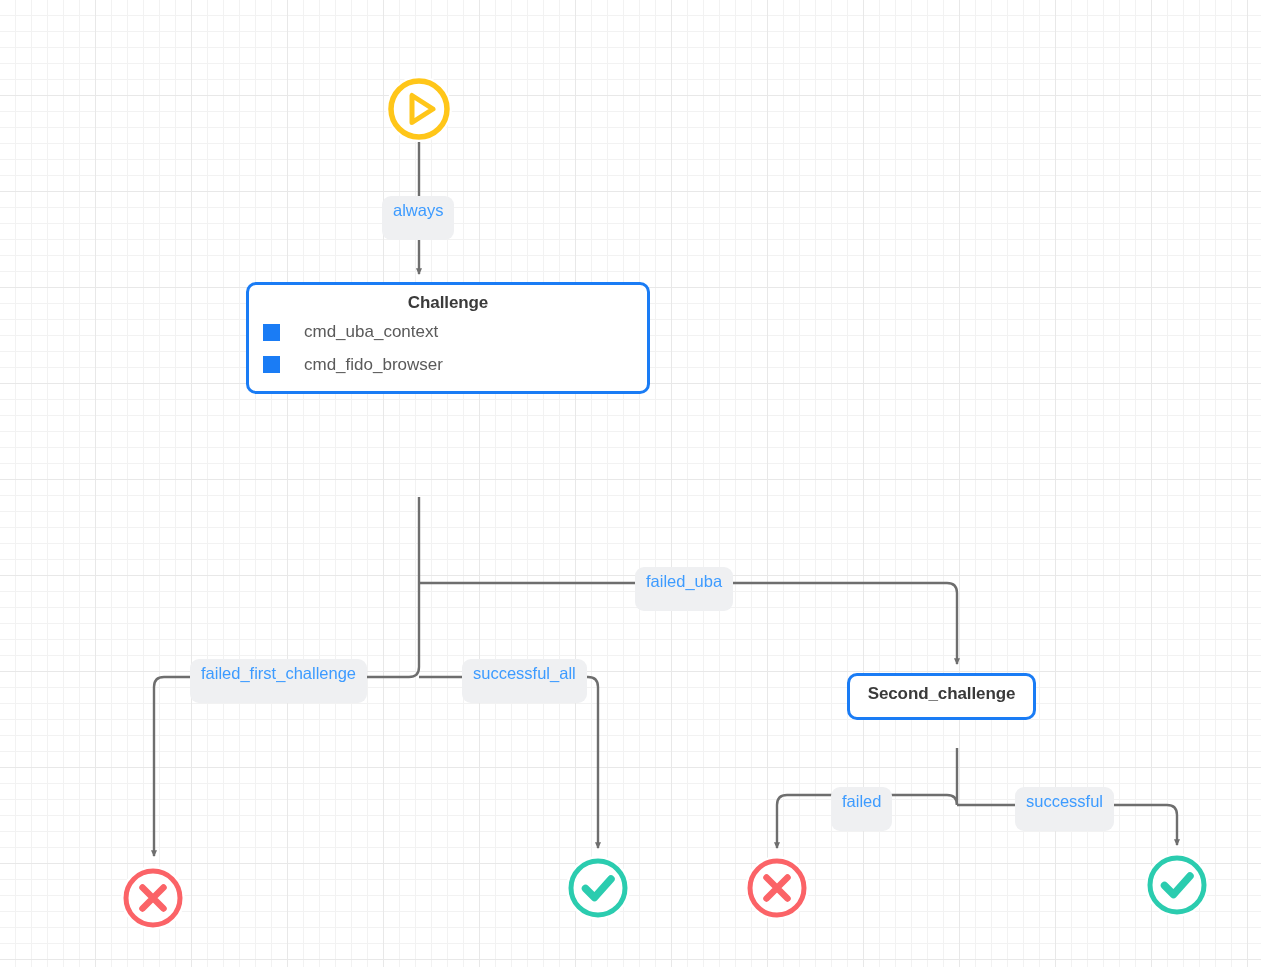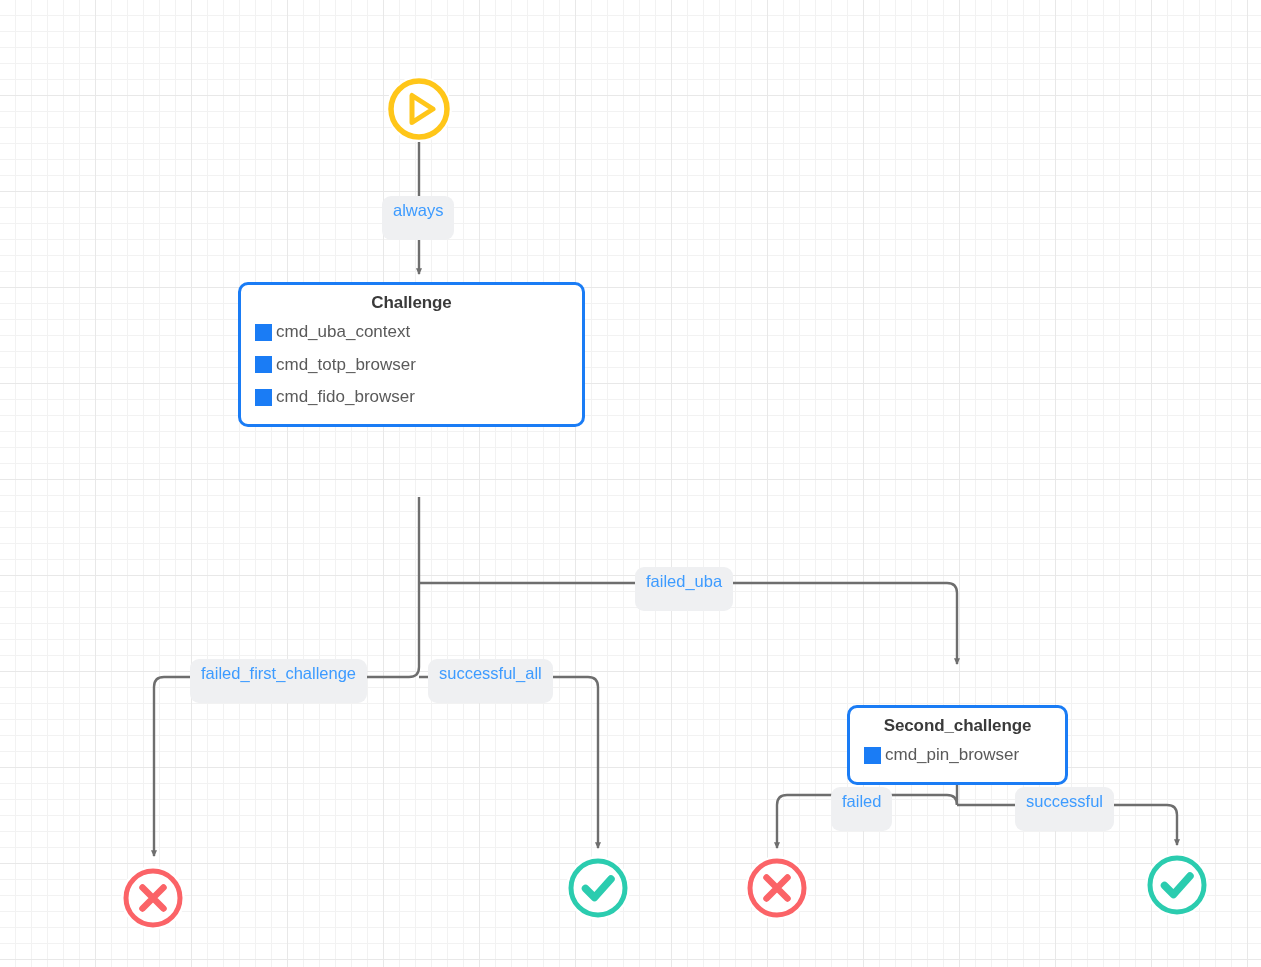--- a/index.html
+++ b/index.html
@@ -42,21 +42,21 @@
     text-align: center;
     font-weight: bold;
     font-size: 17px;
     color: #3a3a3a;
     margin-bottom: 3px;
     letter-spacing: -0.1px;
   }
   .node-item {
     display: flex;
     align-items: center;
-    gap: 4px;
+    gap: 24px;
     font-size: 17px;
     color: #5a5a5a;
     line-height: 1.92;
     white-space: nowrap;
   }
   .swatch {
     width: 17px;
     height: 17px;
     background: #1A7CF5;
     flex: 0 0 17px;
@@ -113,51 +113,43 @@
     </g>
   </svg>
 
   <div class="term" style="left:386px; top:76px; width:66px; height:66px;">
     <svg width="66" height="66" viewBox="0 0 66 66">
       <circle cx="33" cy="33" r="28" fill="#ffffff" stroke="#FFC619" stroke-width="5.5"></circle>
       <path d="M26,19.5 L26,46.5 L47,33 Z" fill="none" stroke="#FFC619" stroke-width="5" stroke-linejoin="round"></path>
     </svg>
   </div>
 
-  <div class="node" style="left:238px; top:282px; width:347px;">
+  <div class="node" style="left:246px; top:282px; width:404px;">
     <div class="node-title">Challenge</div>
     <div class="node-item">
       <span class="swatch"></span>
       <span>cmd_uba_context</span>
     </div>
     <div class="node-item">
       <span class="swatch"></span>
-      <span>cmd_totp_browser</span>
-    </div>
-    <div class="node-item">
-      <span class="swatch"></span>
       <span>cmd_fido_browser</span>
     </div>
   </div>
 
-  <div class="node" style="left:847px; top:673px; width:221px;margin-top:32px;">
+  <div class="node" style="left:847px; top:673px; width:189px;">
     <div class="node-title">Second_challenge</div>
-    <div class="node-item">
-      <span class="swatch"></span>
-      <span>cmd_pin_browser</span>
-    </div>
   </div>
 
   <div class="edge-label" style="left:382px; top:196px;">always</div>
 
   <div class="edge-label" style="left:635px; top:567px;">failed_uba</div>
 
   <div class="edge-label" style="left:190px; top:659px;">failed_first_challenge</div>
 
-  <div class="edge-label" style="left:428px; top:659px;text-align:center;">successful_all</div>
+  <div class="edge-label" style="left:462px; top:659px;text-align:center;">successful_all</div>
 
   <div class="edge-label" style="left:831px; top:787px;">failed</div>
 
   <div class="edge-label" style="left:1015px; top:787px;text-align:right;">successful</div>
 
   <div class="term" style="left:121px; top:866px;">
     <svg width="64" height="64" viewBox="0 0 64 64">
       <circle cx="32" cy="32" r="27" fill="#ffffff" stroke="#FB6367" stroke-width="5"></circle>
       <path d="M21.5,21.5 L42.5,42.5 M42.5,21.5 L21.5,42.5" stroke="#FB6367" stroke-width="6.5" stroke-linecap="round" fill="none"></path>
     </svg>

